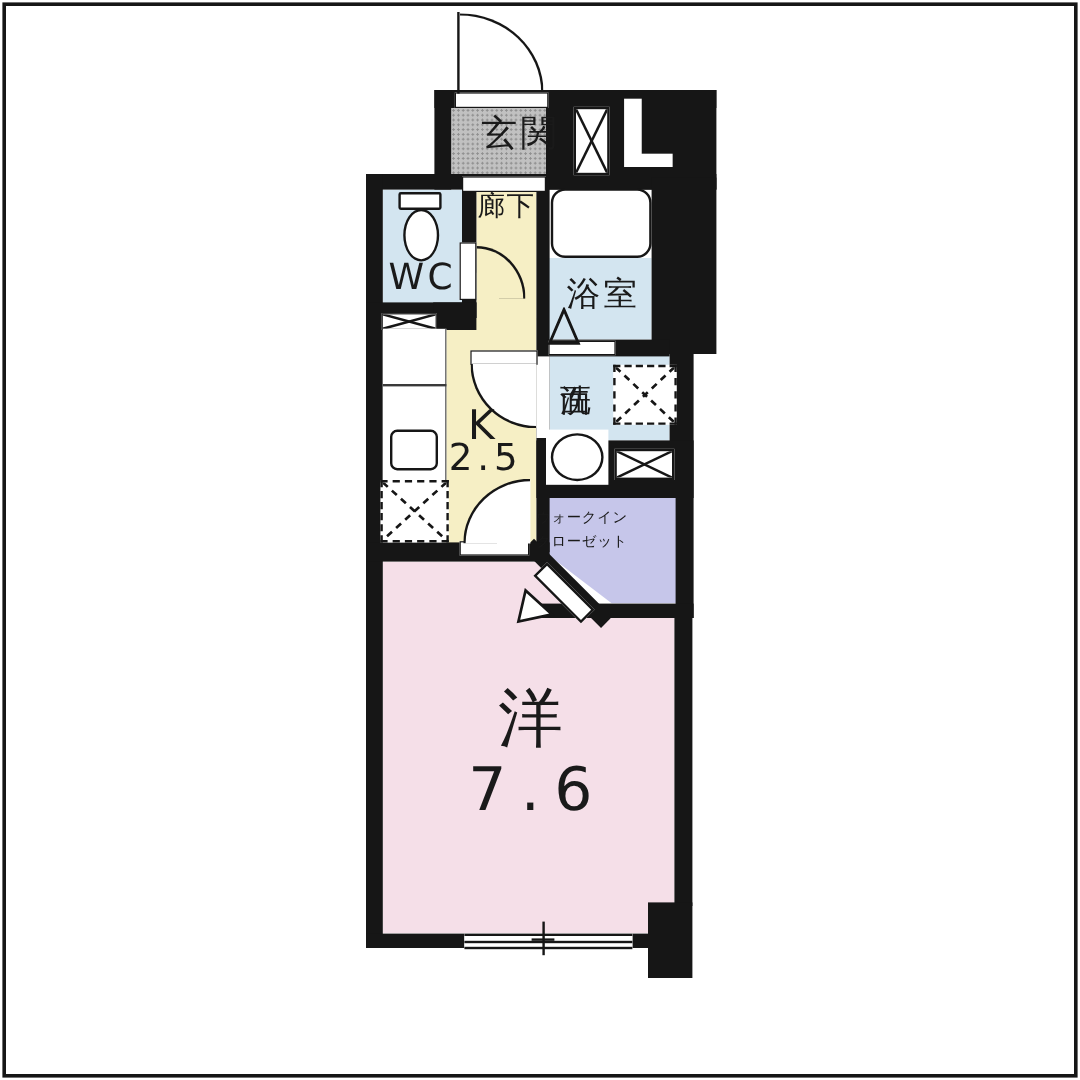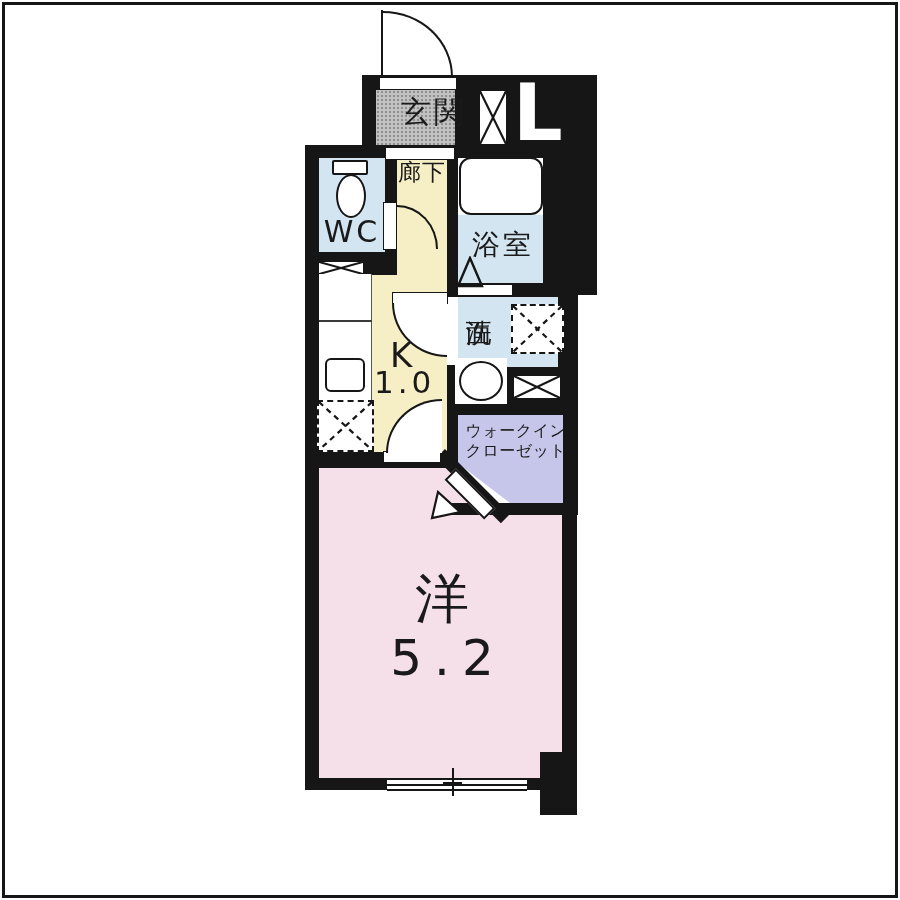--- a/index.html
+++ b/index.html
@@ -138,19 +138,19 @@
   <div class="abs" style="left:452px;top:768px;width:2px;height:28px;background:var(--wall);"></div>
   <div class="abs" style="left:443px;top:782px;width:19px;height:2px;background:var(--wall);"></div>
 
 
   <div class="abs lbl center" style="left:386px;top:92px;width:96px;height:40px;font-size:30px;letter-spacing:3px;">玄関</div>
   <div class="abs lbl" style="left:398px;top:160px;font-size:23px;letter-spacing:1px;">廊下</div>
   <div class="abs lbl center" style="left:321px;top:214px;width:62px;height:36px;font-size:30px;letter-spacing:3px;">WC</div>
   <div class="abs lbl center" style="left:462px;top:228px;width:82px;height:34px;font-size:28px;letter-spacing:3px;">浴室</div>
   <div class="abs lbl" style="left:462px;top:299px;width:30px;height:66px;font-size:26px;writing-mode:vertical-rl;text-orientation:upright;letter-spacing:2px;">洗面</div>
   <div class="abs lbl" style="left:390px;top:338px;font-size:34px;">K</div>
-  <div class="abs lbl" style="left:374px;top:366px;font-size:31px;letter-spacing:4px;">1.0</div>
-  <div class="abs lbl center" style="left:462px;top:419px;width:108px;height:44px;font-size:16px;letter-spacing:0.5px;line-height:20px;">ウォークイン
+  <div class="abs lbl" style="left:374px;top:366px;font-size:31px;letter-spacing:4px;">2.5</div>
+  <div class="abs lbl center" style="left:431px;top:419px;width:108px;height:44px;font-size:12px;letter-spacing:0.5px;line-height:20px;">ウォークイン
 クローゼット</div>
   <div class="abs lbl center" style="left:372px;top:570px;width:140px;height:58px;font-size:54px;">洋</div>
-  <div class="abs lbl center" style="left:362px;top:630px;width:160px;height:56px;font-size:50px;letter-spacing:12px;text-indent:12px;">5.2</div>
+  <div class="abs lbl center" style="left:362px;top:630px;width:160px;height:56px;font-size:50px;letter-spacing:12px;text-indent:12px;">7.6</div>
 
 </div>
 
 </body></html>

